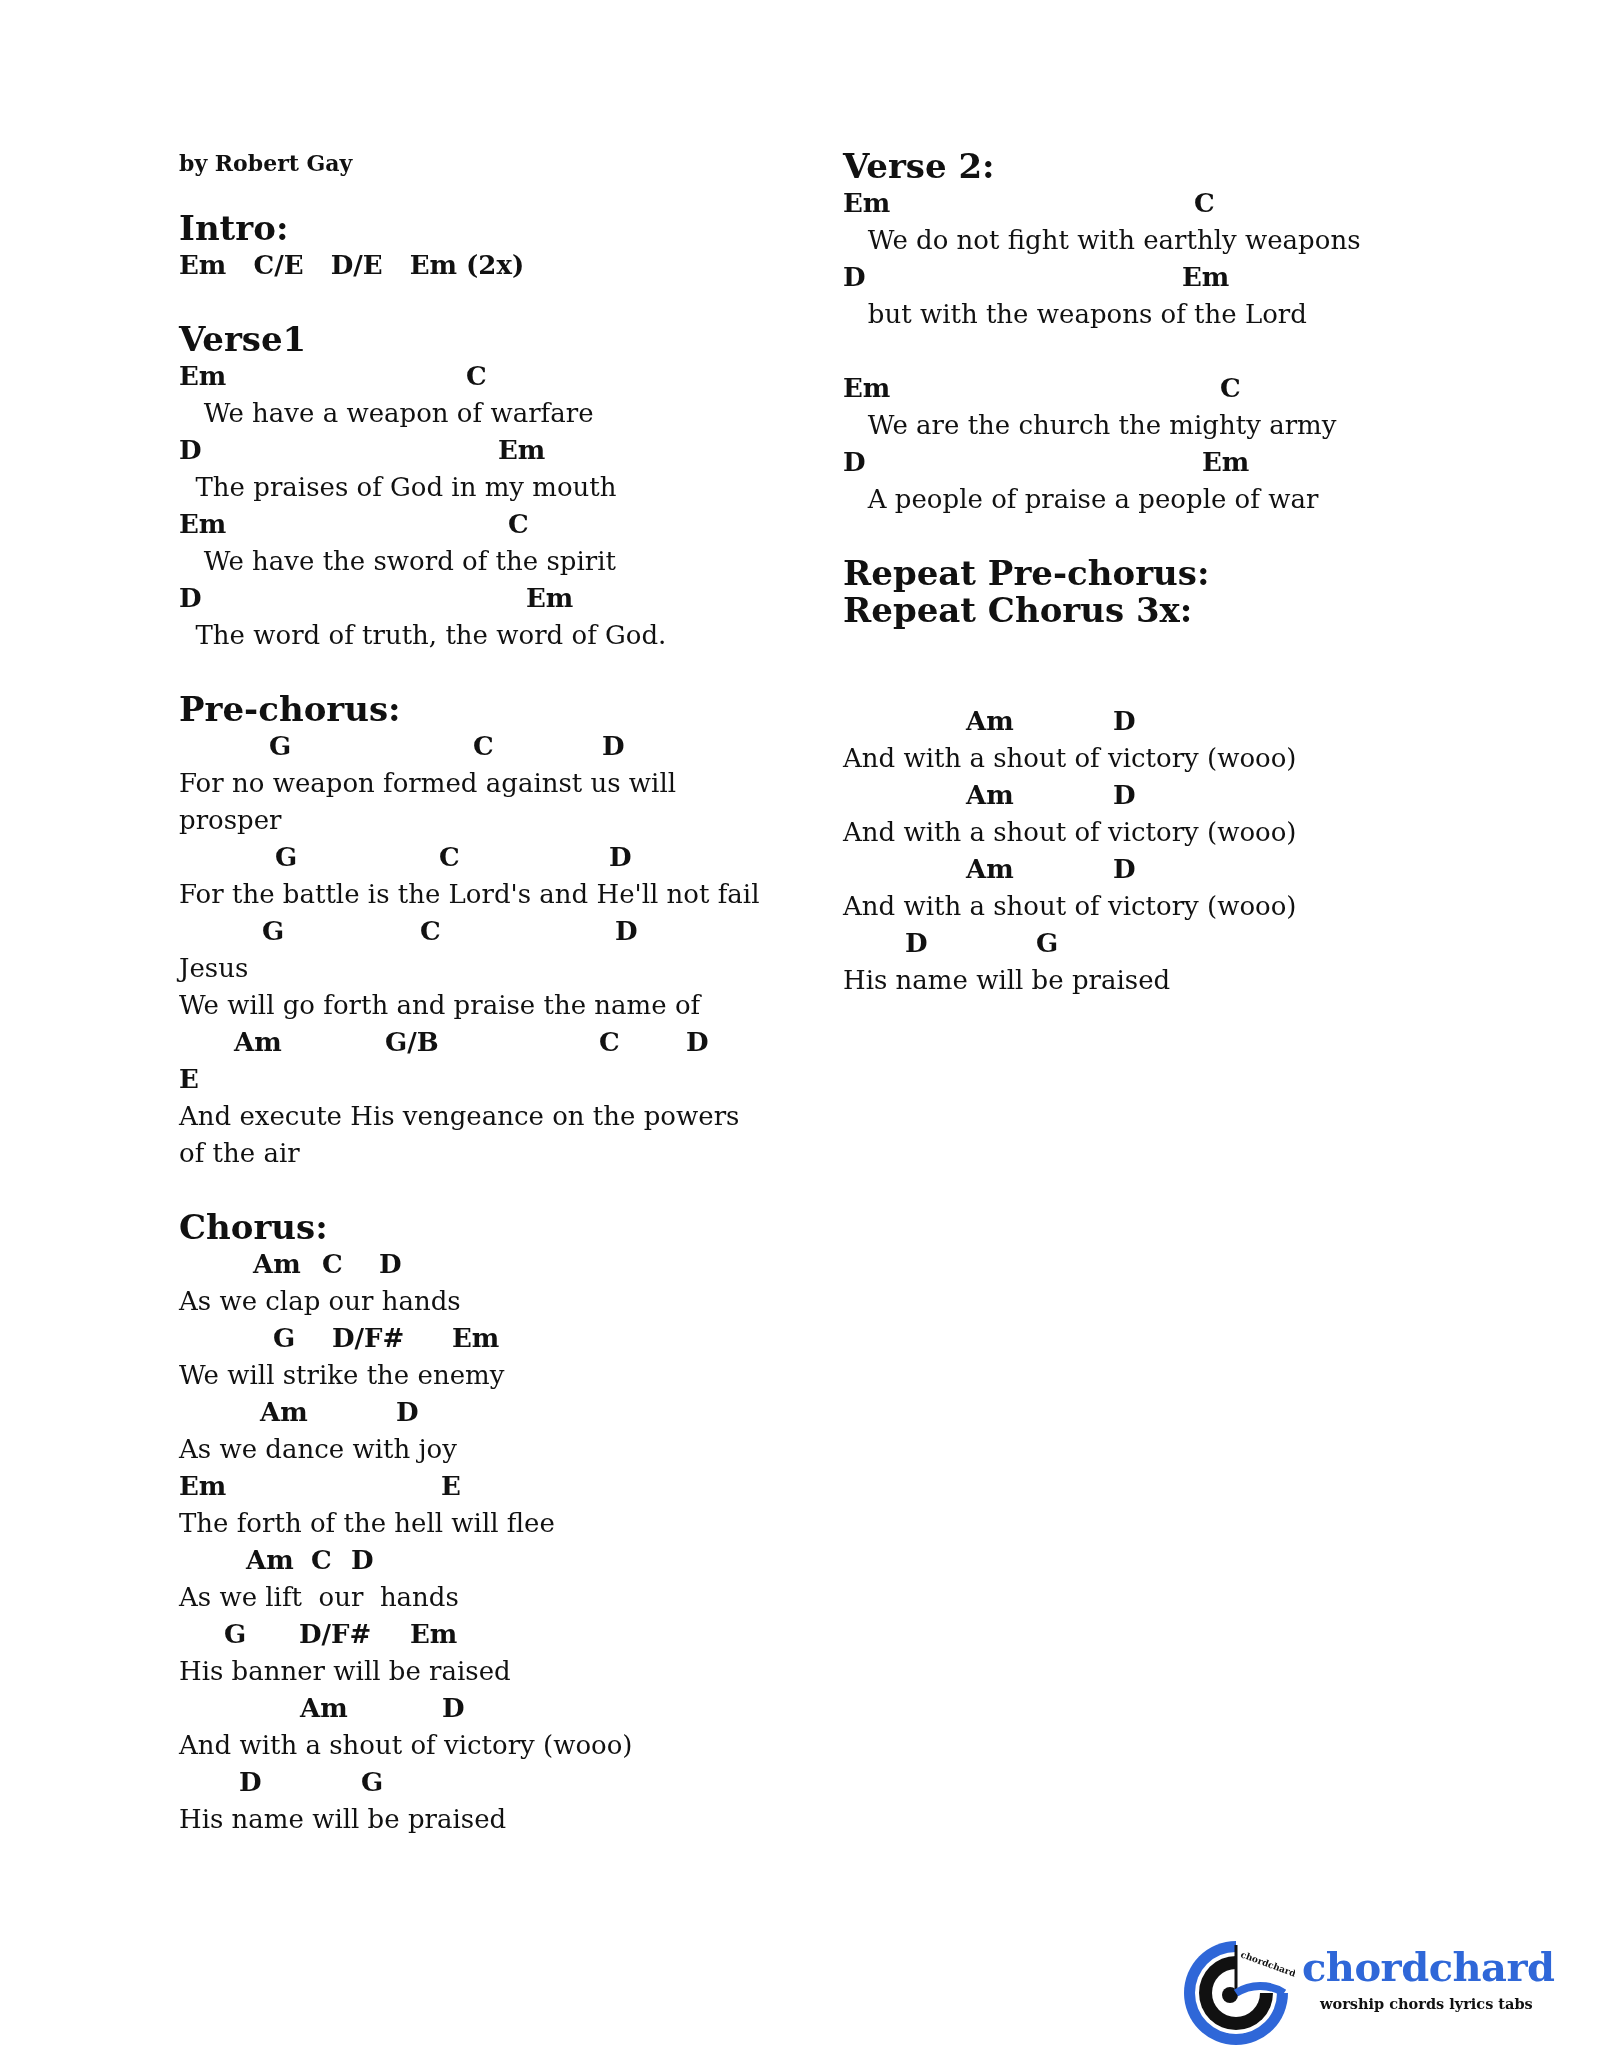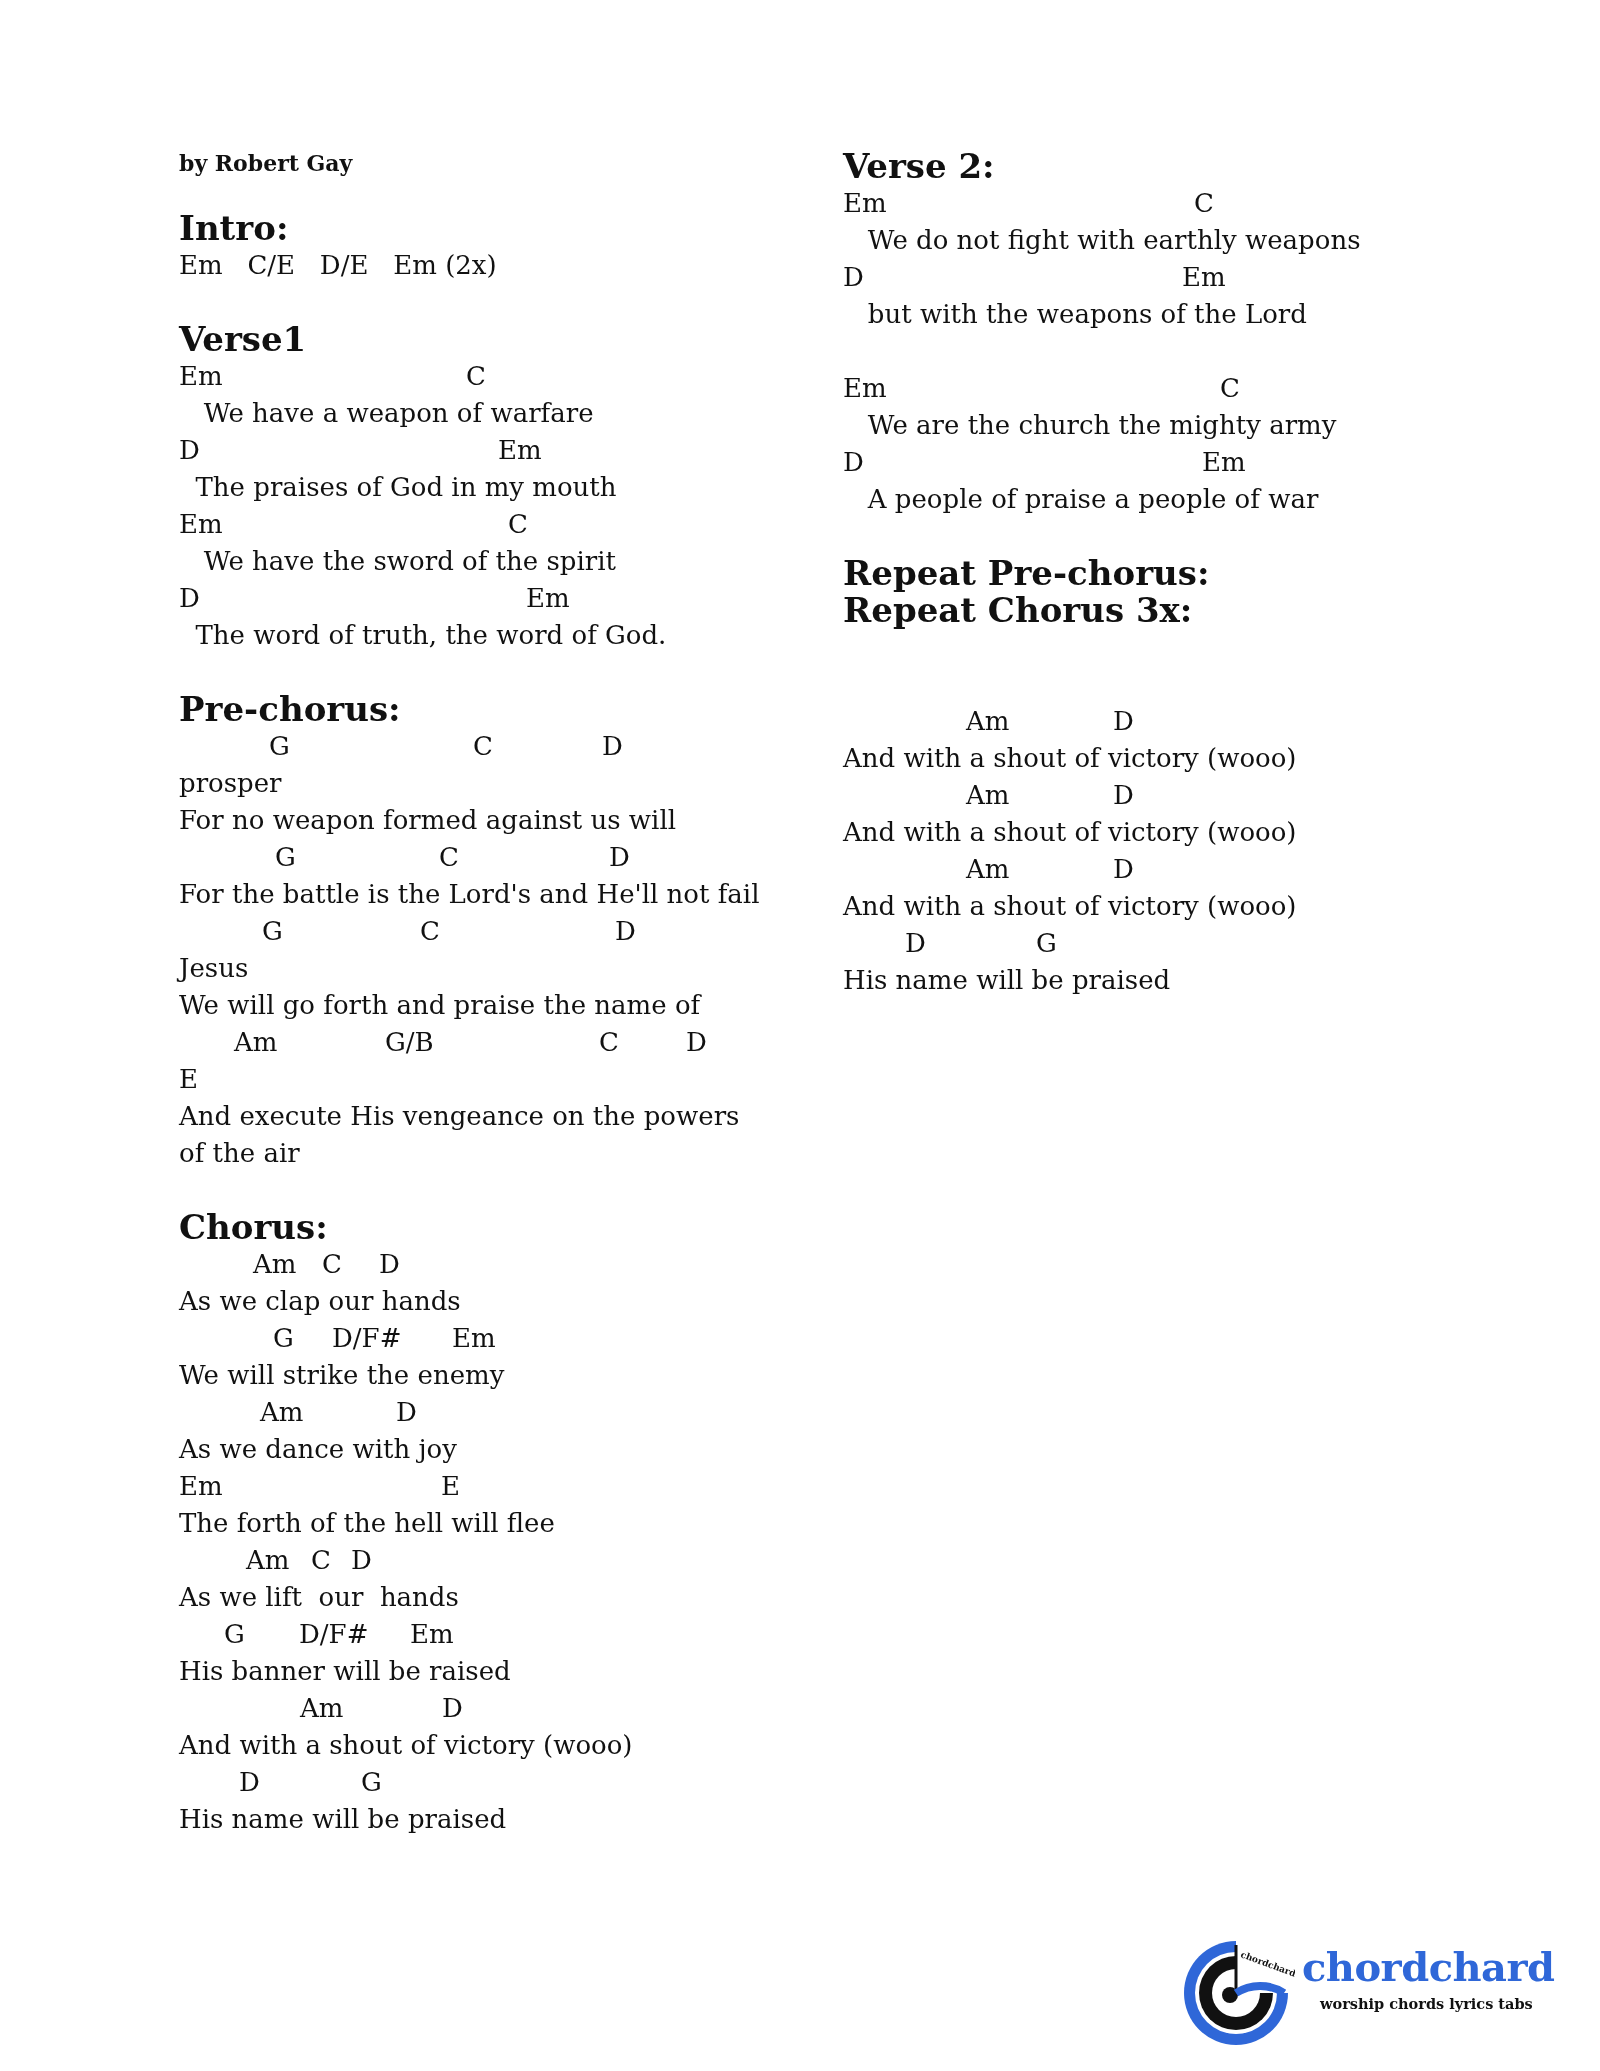--- a/index.html
+++ b/index.html
@@ -5,21 +5,21 @@
   html, body { margin: 0; padding: 0; background: #ffffff; }
   body { width: 1600px; height: 2071px; position: relative; overflow: hidden;
          font-family: "DejaVu Serif", "Liberation Serif", serif; color: #111; }
   .col { position: absolute; top: 148px; }
   #left { left: 179px; width: 620px; }
   #right { left: 843px; width: 640px; }
   .line { position: relative; height: 37px; line-height: 37px; font-size: 26px; white-space: pre; }
   .title { font-weight: bold; font-size: 28px; height: 38px; line-height: 38px; }
   .byline { font-weight: bold; font-size: 22px; height: 32px; line-height: 30px; }
   .heading { font-weight: bold; font-size: 34px; }
-  .chords { font-weight: normal; font-size: 26px; }
+  .chords { font-weight: bold; font-size: 26px; }
   .chord { position: absolute; top: 0; }
   .lyric { font-size: 26px; }
   .gap { height: 37px; }
   .logo { position: absolute; left: 1180px; top: 1935px; width: 370px; height: 115px; }
   .logo-word { position: absolute; left: 122px; top: 8px; font-family: "DejaVu Serif", serif; font-weight: bold;
                font-size: 40px; color: #2f67d8; letter-spacing: -0.5px; }
   .logo-tag { position: absolute; left: 140px; top: 60px; font-family: "DejaVu Serif", serif; font-weight: bold;
               font-size: 14.5px; color: #111; }
 </style>
 </head>
@@ -42,22 +42,22 @@
       <div class="line chords"><span class="chord" style="left: 0px;">Em</span><span class="chord" style="left: 329px;">C</span></div>
       <div class="line lyric">   We have the sword of the spirit</div>
       <div class="line chords"><span class="chord" style="left: 0px;">D</span><span class="chord" style="left: 347px;">Em</span></div>
       <div class="line lyric">  The word of truth, the word of God.</div>
     </div>
   <div class="gap"></div>
 
   <div class="line heading">Pre-chorus:</div>
   <div id="prechorus-lines">
       <div class="line chords"><span class="chord" style="left: 90px;">G</span><span class="chord" style="left: 294px;">C</span><span class="chord" style="left: 423px;">D</span></div>
+      <div class="line lyric">For no weapon formed against us will</div>
       <div class="line lyric">prosper</div>
-      <div class="line lyric">For no weapon formed against us will</div>
       <div class="line chords"><span class="chord" style="left: 96px;">G</span><span class="chord" style="left: 260px;">C</span><span class="chord" style="left: 430px;">D</span></div>
       <div class="line lyric">For the battle is the Lord's and He'll not fail</div>
       <div class="line chords"><span class="chord" style="left: 83px;">G</span><span class="chord" style="left: 241px;">C</span><span class="chord" style="left: 436px;">D</span></div>
       <div class="line lyric">Jesus</div>
       <div class="line lyric">We will go forth and praise the name of</div>
       <div class="line chords"><span class="chord" style="left: 55px;">Am</span><span class="chord" style="left: 206px;">G/B</span><span class="chord" style="left: 420px;">C</span><span class="chord" style="left: 507px;">D</span></div>
       <div class="line chords">E</div>
       <div class="line lyric">And execute His vengeance on the powers</div>
       <div class="line lyric">of the air</div>
     </div>

